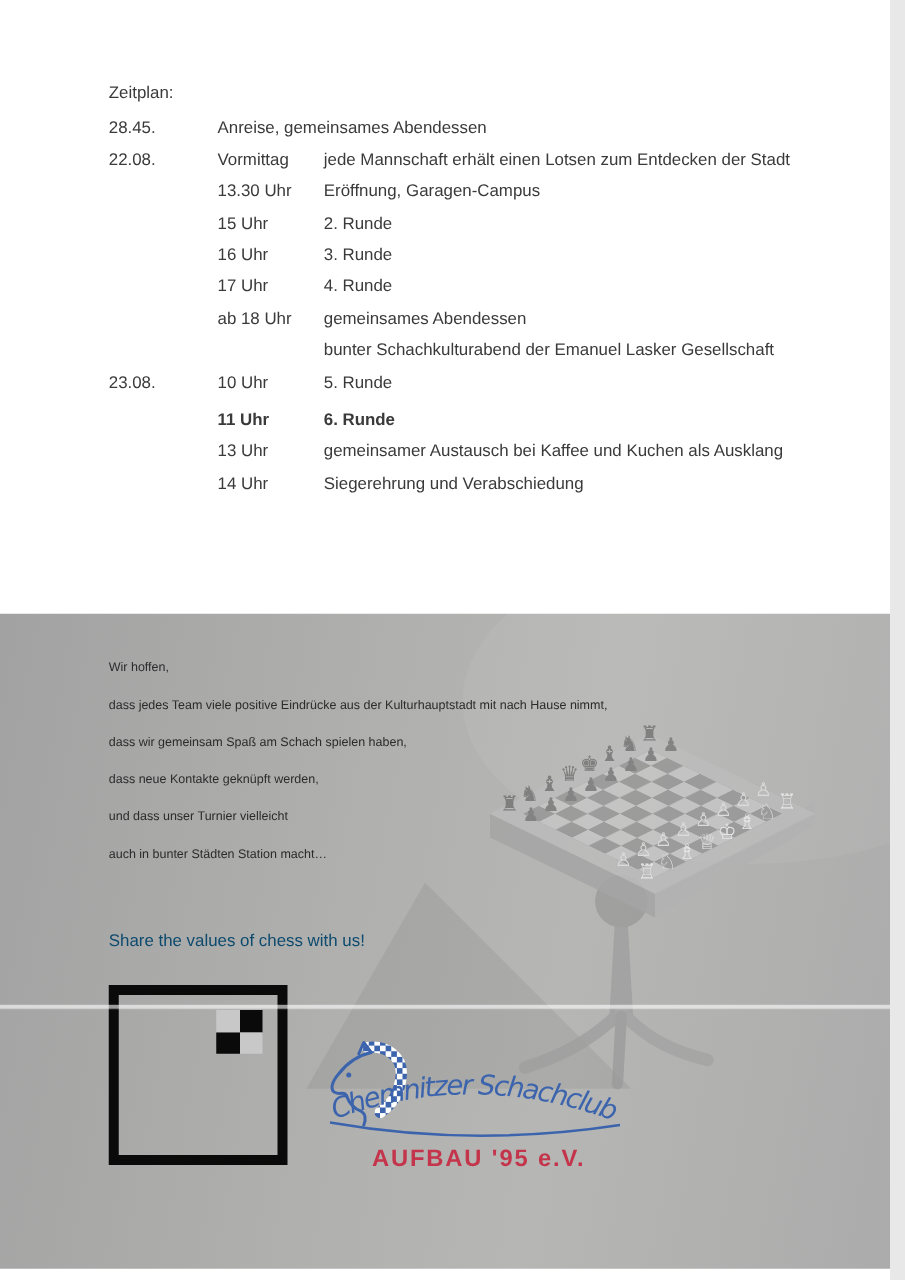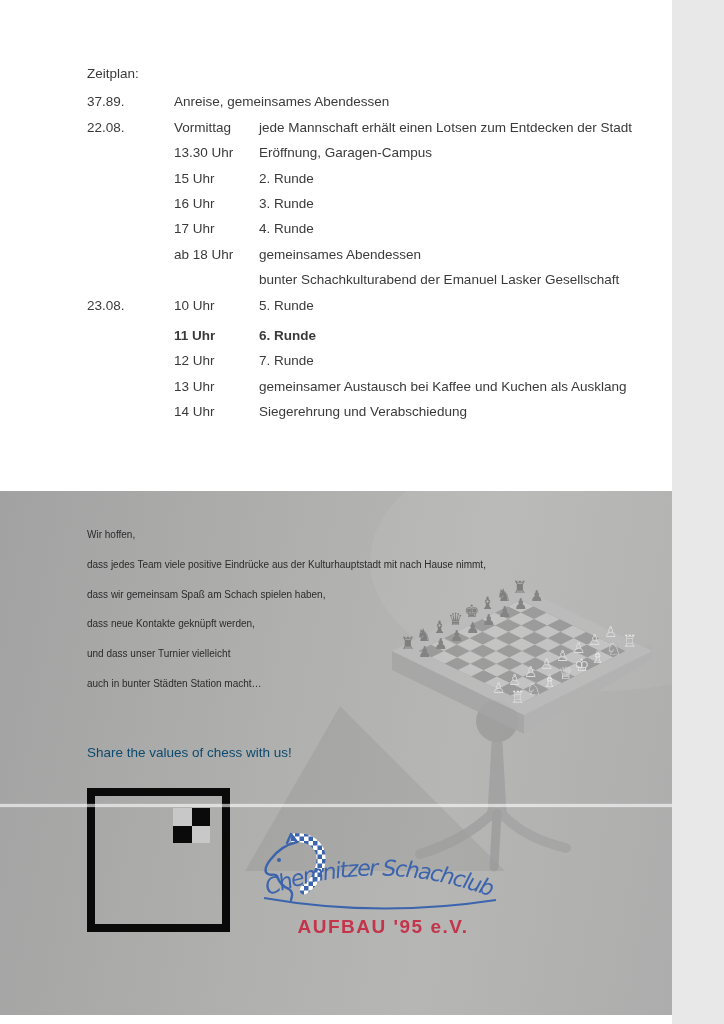--- a/index.html
+++ b/index.html
@@ -1,17 +1,17 @@
 <!DOCTYPE html>
 <html><head>
 <meta charset="utf-8">
 <style>
   html,body{margin:0;padding:0;background:#e8e8e8;}
   .page{position:relative;width:672px;height:1024px;background:#ffffff;overflow:hidden;
-        font-family:"Liberation Sans",sans-serif;color:#3a3a3a;}
+        font-family:"Liberation Sans",sans-serif;color:#3a3a3a;padding-left:40px;}
 
   
   .schedule{position:absolute;left:87px;top:61px;right:20px;font-size:13.5px;}
   .sched-heading{line-height:25.4px;white-space:nowrap;}
   .sched-rows{margin-top:3px;}
   .srow{line-height:25.4px;white-space:nowrap;}
   .srow:nth-child(2){}
   .srow:nth-child(10){margin-top:5px;font-weight:bold;}
   .c-date{display:inline-block;width:87px;vertical-align:top;}
   .c-time{display:inline-block;width:85px;vertical-align:top;}
@@ -45,31 +45,30 @@
   .csc{position:absolute;left:250px;top:832px;width:262px;height:112px;z-index:5;}
 </style>
 </head>
 <body>
 
 <div class="page">
 
   <section class="schedule">
     <div class="sched-heading">Zeitplan:</div>
     <div class="sched-rows" id="schedule-rows">
-        <div class="srow"><span class="c-date">37.89.</span><span class="c-time">Anreise, gemeinsames Abendessen</span><span class="c-desc"></span></div>
+        <div class="srow"><span class="c-date">28.45.</span><span class="c-time">Anreise, gemeinsames Abendessen</span><span class="c-desc"></span></div>
         <div class="srow"><span class="c-date">22.08.</span><span class="c-time">Vormittag</span><span class="c-desc">jede Mannschaft erhält einen Lotsen zum Entdecken der Stadt</span></div>
         <div class="srow"><span class="c-date"></span><span class="c-time">13.30 Uhr</span><span class="c-desc">Eröffnung, Garagen-Campus</span></div>
         <div class="srow"><span class="c-date"></span><span class="c-time">15 Uhr</span><span class="c-desc">2. Runde</span></div>
         <div class="srow"><span class="c-date"></span><span class="c-time">16 Uhr</span><span class="c-desc">3. Runde</span></div>
         <div class="srow"><span class="c-date"></span><span class="c-time">17 Uhr</span><span class="c-desc">4. Runde</span></div>
         <div class="srow"><span class="c-date"></span><span class="c-time">ab 18 Uhr</span><span class="c-desc">gemeinsames Abendessen</span></div>
         <div class="srow"><span class="c-date"></span><span class="c-time"></span><span class="c-desc">bunter Schachkulturabend der Emanuel Lasker Gesellschaft</span></div>
         <div class="srow"><span class="c-date">23.08.</span><span class="c-time">10 Uhr</span><span class="c-desc">5. Runde</span></div>
         <div class="srow"><span class="c-date"></span><span class="c-time">11 Uhr</span><span class="c-desc">6. Runde</span></div>
-        <div class="srow"><span class="c-date"></span><span class="c-time">12 Uhr</span><span class="c-desc">7. Runde</span></div>
         <div class="srow"><span class="c-date"></span><span class="c-time">13 Uhr</span><span class="c-desc">gemeinsamer Austausch bei Kaffee und Kuchen als Ausklang</span></div>
         <div class="srow"><span class="c-date"></span><span class="c-time">14 Uhr</span><span class="c-desc">Siegerehrung und Verabschiedung</span></div>
       </div>
   </section>
 
   <section class="photo-band">
     <svg class="band-photo" viewBox="0 0 724 524" aria-hidden="true">
       <defs>
         <pattern id="bigChecks" patternUnits="userSpaceOnUse" width="32" height="32">
           <rect x="0" y="0" width="32" height="32" fill="#c6c6c6"></rect>

